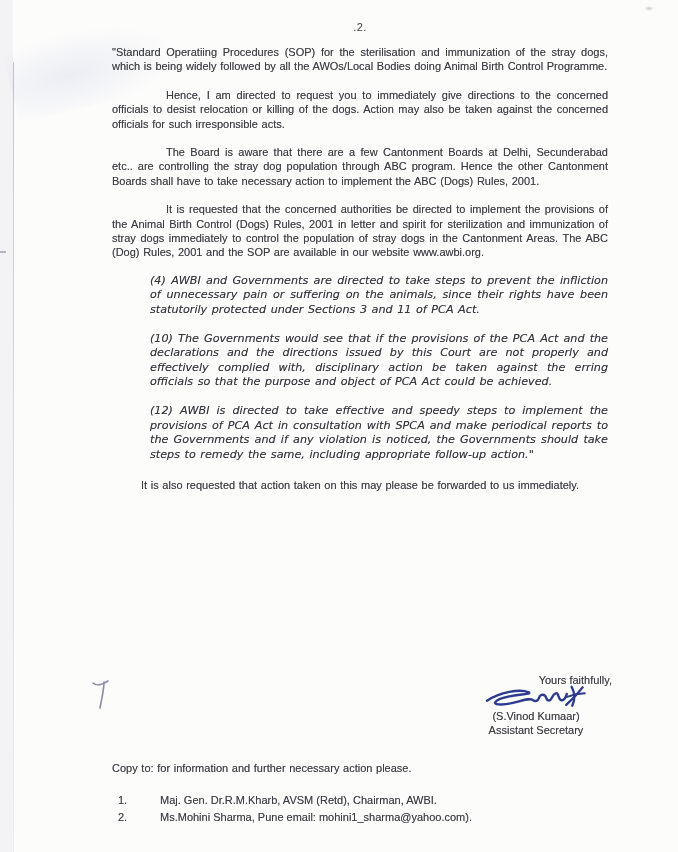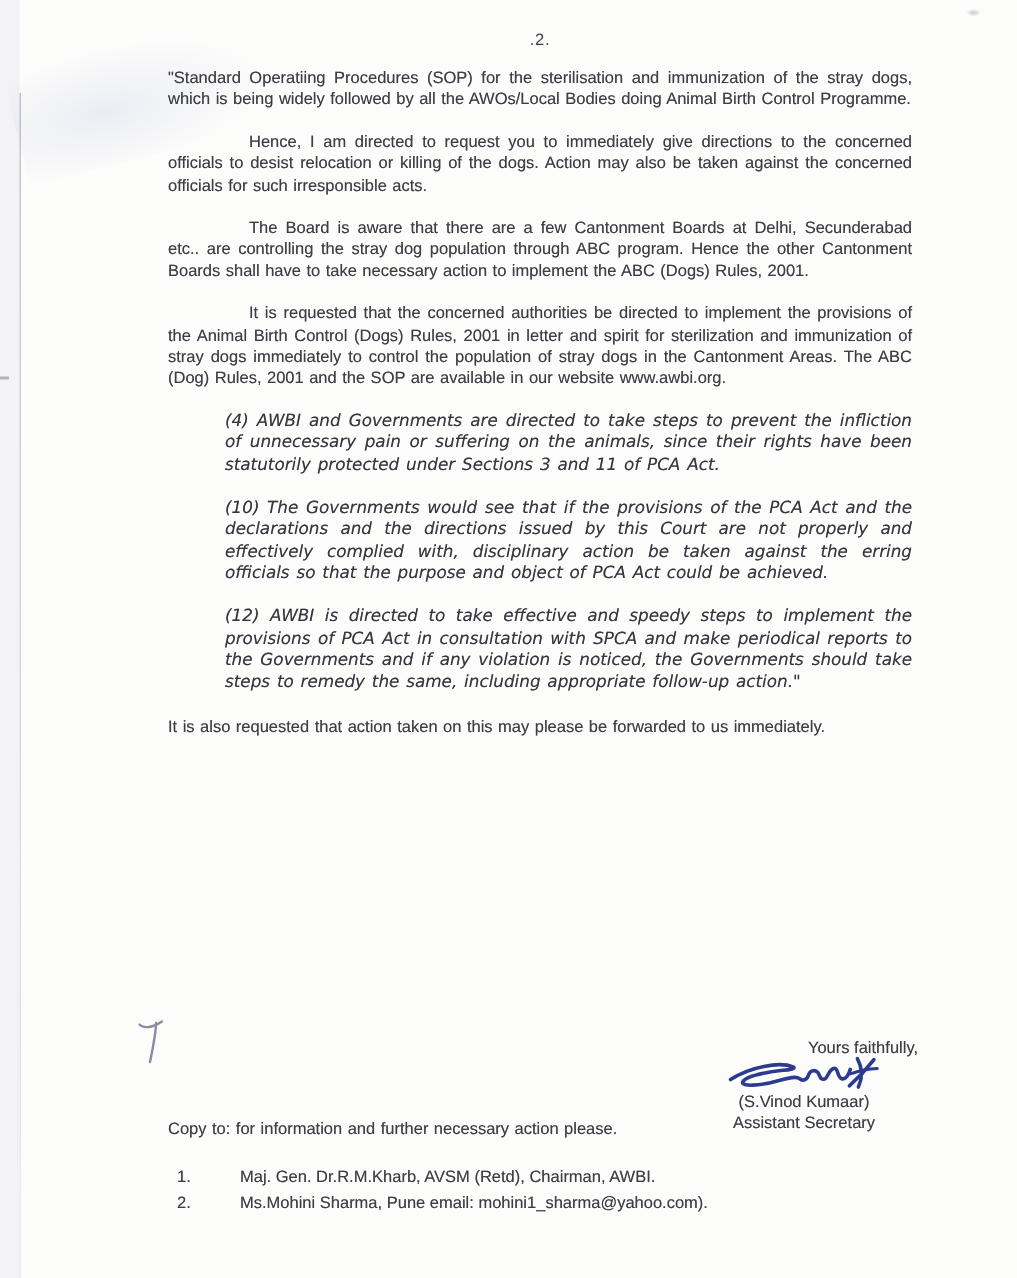--- a/index.html
+++ b/index.html
@@ -25,38 +25,38 @@
 
   .content{position:absolute;left:112px;top:20px;width:496px;}
   .pageno{font-size:11px;line-height:14px;text-align:center;margin:0 0 11px 0;letter-spacing:.5px;}
   p.body{
     font-size:11px;line-height:14.4px;margin:0 0 14px 0;
     text-align:justify;text-indent:54px;word-spacing:.6px;
     text-shadow:0 0 .4px rgba(60,60,72,.55);
   }
   p.body.first{text-indent:0;}
   p.body.wide-indent{text-indent:76px;}
-  p.body.closing{text-indent:0;text-align:left;margin-top:16px;}
+  p.body.closing{text-indent:0;text-align:center;margin-top:16px;}
   .weblink{color:#3d3d44;cursor:pointer;}
   p.quote{
     font-family:"DejaVu Sans",sans-serif;font-style:italic;
     font-size:11.2px;line-height:14.6px;color:#35363e;
     margin:0 0 14px 38px;text-align:justify;word-spacing:1px;
     text-shadow:0 0 .4px rgba(50,50,62,.5);
   }
   .signoff{
-    position:absolute;right:64px;top:692px;width:156px;
+    position:absolute;right:64px;top:673px;width:156px;
     text-align:center;font-size:11px;line-height:14.5px;
     text-shadow:0 0 .4px rgba(60,60,72,.55);
   }
   .signoff .val{text-align:right;padding-right:2px;}
   .sig-svg{display:block;margin:-3px auto -4px auto;transform:rotate(-2deg);}
   .penmark-svg{position:absolute;left:90px;top:676px;}
   .copyblock{position:absolute;left:112px;top:746px;width:500px;}
-  .copyblock .copyline{margin:0 0 17px 0;text-indent:0;text-align:left;}
+  .copyblock .copyline{margin:15px 0 17px 0;text-indent:0;text-align:left;}
   .copyrow{display:flex;font-size:11px;line-height:17px;
     text-shadow:0 0 .4px rgba(60,60,72,.55);}
   .copyrow .num{width:42px;flex:0 0 42px;padding-left:6px;}
   .copyrow .txt{flex:1;}
 </style>
 </head>
 <body>
 
 <div class="page">
 

